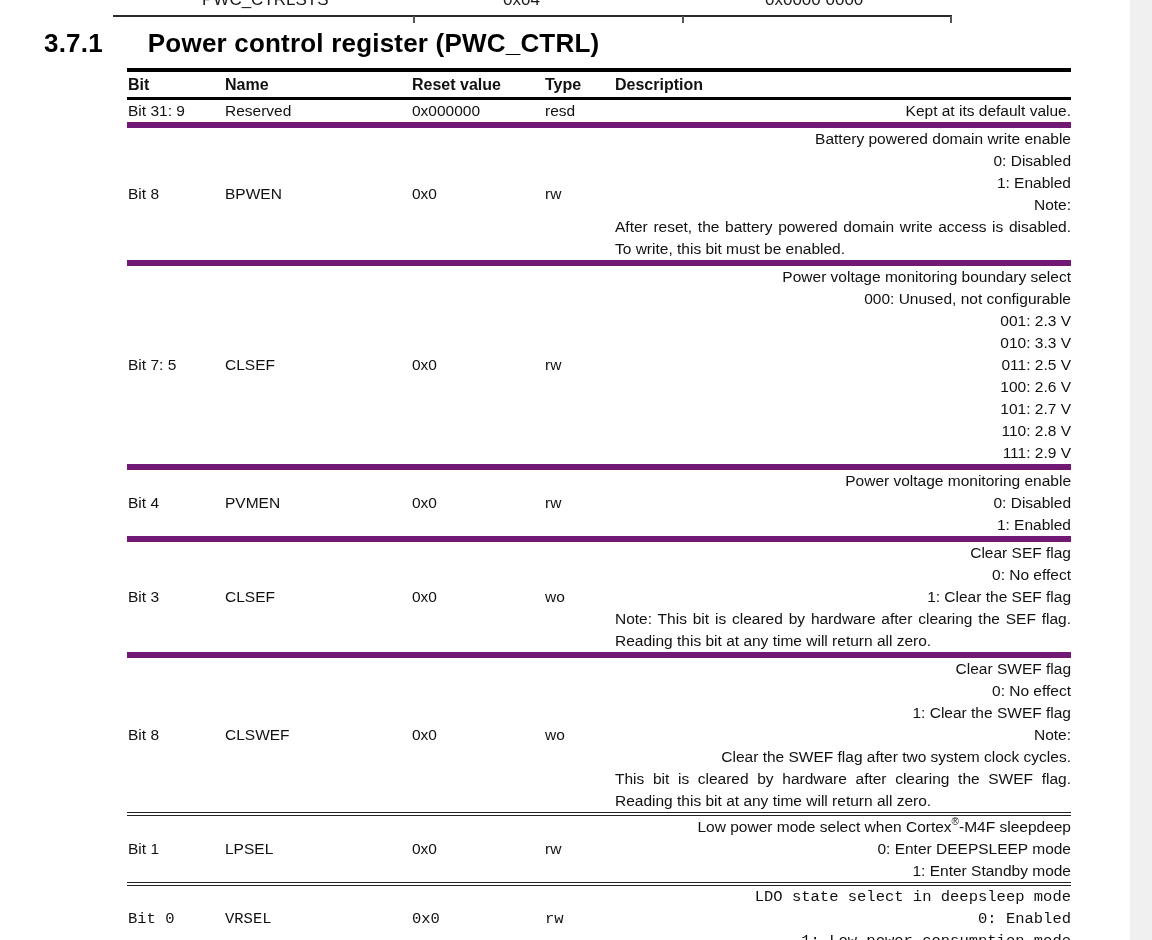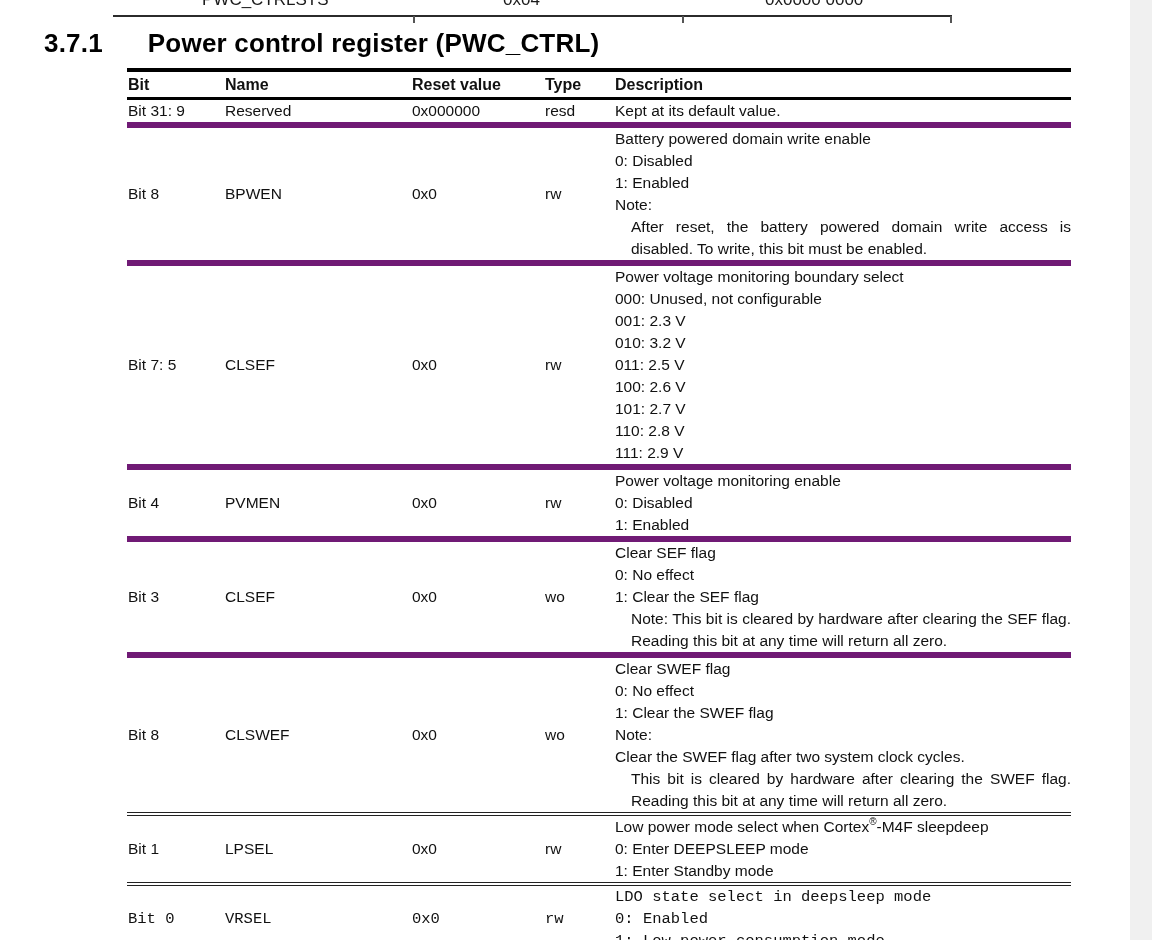--- a/index.html
+++ b/index.html
@@ -67,22 +67,22 @@
     font-size:15.5px;
     vertical-align:middle;
     padding:0 0 0 1px;
     line-height:22px;
   }
   table.reg tbody tr:first-child td { border-top:none; height:22px;margin-left:40px; }
   table.reg tbody tr:nth-child(7) td,
   table.reg tbody tr:nth-child(8) td { border-top:4px double #222; }
   table.reg tbody tr:last-child td { border-bottom:2.5px solid #000;font-family:Liberation Mono, monospace; }
   td.desc-cell { vertical-align:top; }
-  p.desc-line { margin:0; line-height:22px; }
-  p.justify { text-align:justify;margin-left:16px; }
+  p.desc-line { margin:0; line-height:22px;text-align:right; }
+  p.justify { text-align:justify; }
   sup.reg-sup { font-size:10px; position:relative; top:-1px; vertical-align:super; line-height:0; }
 </style>
 </head>
 <body>
 
 <div class="page">
 
   <div class="edge-strip"></div>
 
   <div class="prev-frag">
@@ -142,21 +142,21 @@
         </tr>
         <tr>
           <td>Bit 7: 5</td>
           <td>CLSEF</td>
           <td>0x0</td>
           <td>rw</td>
           <td class="desc-cell">
             <p class="desc-line">Power voltage monitoring boundary select</p>
             <p class="desc-line">000: Unused, not configurable</p>
             <p class="desc-line">001: 2.3 V</p>
-            <p class="desc-line">010: 3.2 V</p>
+            <p class="desc-line">010: 3.3 V</p>
             <p class="desc-line">011: 2.5 V</p>
             <p class="desc-line">100: 2.6 V</p>
             <p class="desc-line">101: 2.7 V</p>
             <p class="desc-line">110: 2.8 V</p>
             <p class="desc-line">111: 2.9 V</p>
           </td>
         </tr>
         <tr>
           <td>Bit 4</td>
           <td>PVMEN</td>

